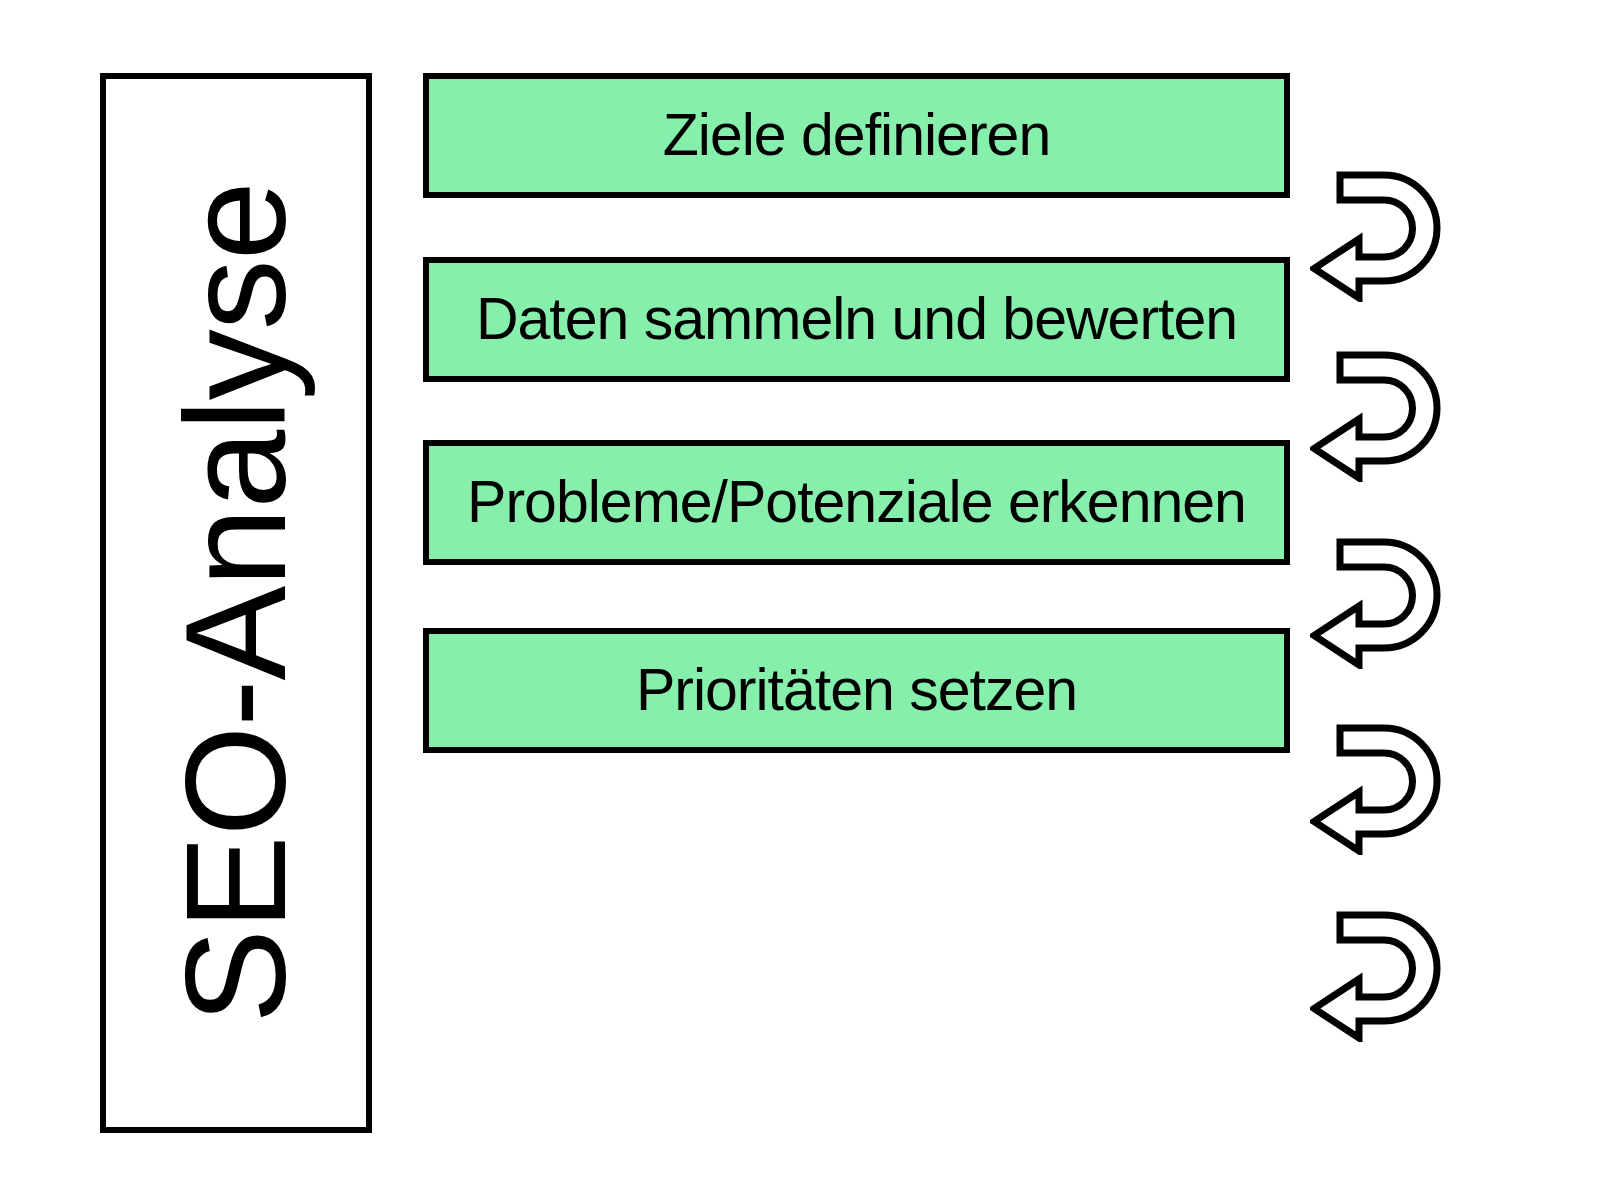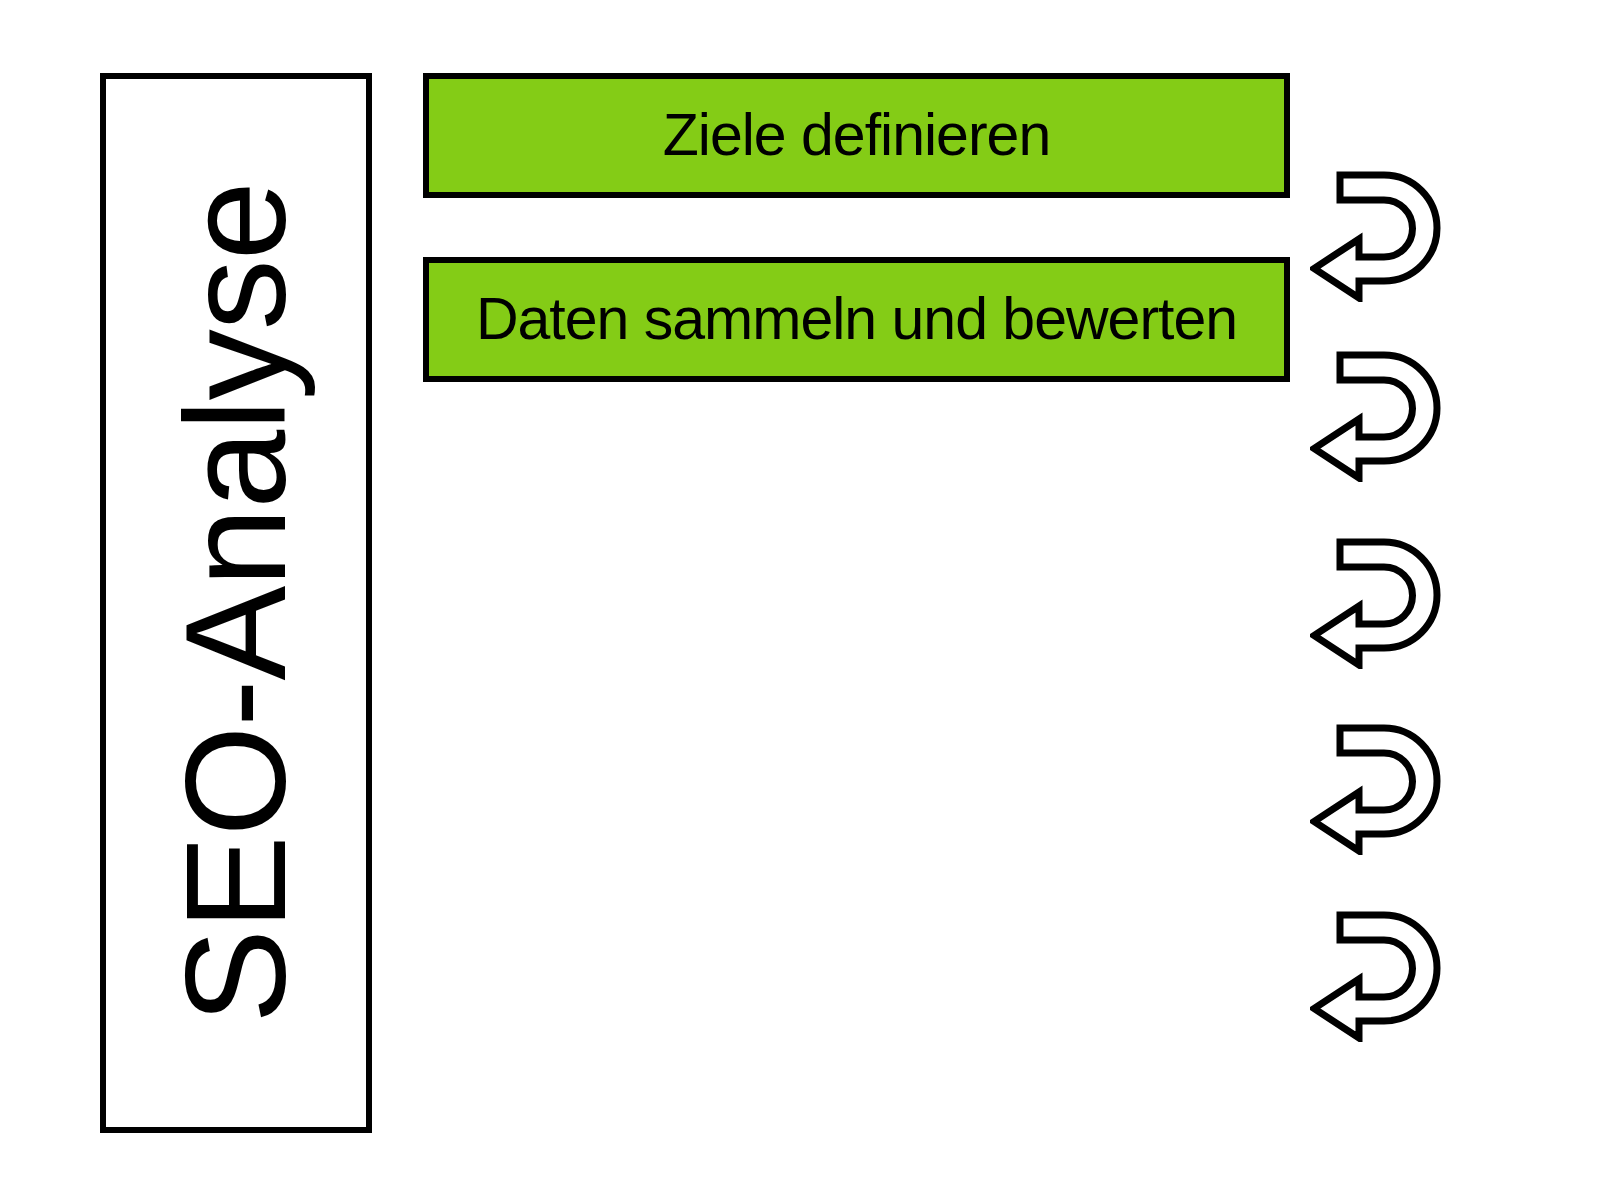--- a/index.html
+++ b/index.html
@@ -36,21 +36,21 @@
     line-height: 1;
     letter-spacing: -1px;
   }
   .step {
     position: absolute;
     left: 423px;
     width: 867px;
     height: 125px;
     border: 6px solid #000000;
     box-sizing: border-box;
-    background: #84cc16;
+    background: #86efac;
     display: flex;
     align-items: center;
     justify-content: center;
   }
   .step-label {
     font-size: 59px;
     line-height: 1;
     white-space: nowrap;
     letter-spacing: -1px;
   }
@@ -77,21 +77,27 @@
   </div>
 
   <div class="step" style="top:73px">
     <span class="step-label">Ziele definieren</span>
   </div>
 
   <div class="step" style="top:257px">
     <span class="step-label">Daten sammeln und bewerten</span>
   </div>
 
+  <div class="step" style="top:440px">
+    <span class="step-label">Probleme/Potenziale erkennen</span>
+  </div>
 
+  <div class="step" style="top:628px">
+    <span class="step-label">Prioritäten setzen</span>
+  </div>
 
 
 
   <svg class="loop-arrow" style="top:171px" viewBox="-4 -4 131 131" aria-hidden="true">
     <path d="M26,0 H70 A53,53 0 0 1 70,106 H45 V123 L0,93.5 L45,64 V82 H70 A28.5,28.5 0 0 0 70,25 H26 Z"></path>
   </svg>
 
   <svg class="loop-arrow" style="top:351px" viewBox="-4 -4 131 131" aria-hidden="true">
     <path d="M26,0 H70 A53,53 0 0 1 70,106 H45 V123 L0,93.5 L45,64 V82 H70 A28.5,28.5 0 0 0 70,25 H26 Z"></path>
   </svg>

